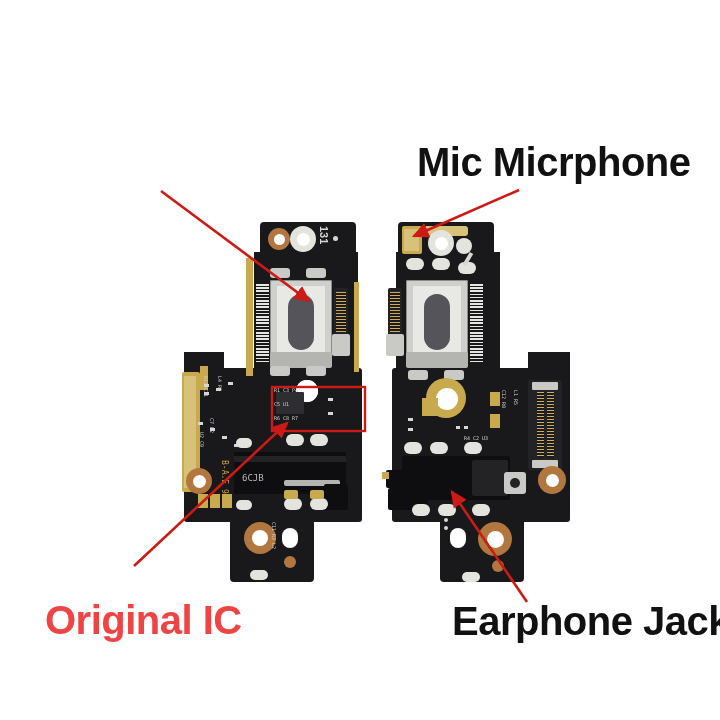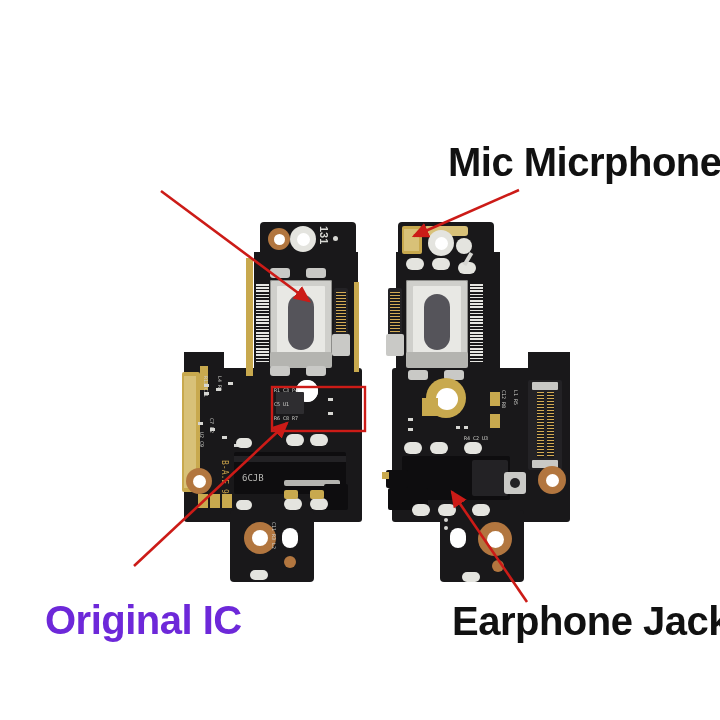--- a/index.html
+++ b/index.html
@@ -4,21 +4,21 @@
 <style>
   html,body{margin:0;padding:0;background:#ffffff;}
   body{width:720px;height:720px;overflow:hidden;
        font-family:"Liberation Sans","DejaVu Sans",sans-serif;}
   #stage{position:relative;width:720px;height:720px;background:#ffffff;}
 
   
   .label{position:absolute;font-weight:bold;color:#111111;
          letter-spacing:-0.5px;white-space:nowrap;line-height:1;}
   #lbl-charging{left:33px;top:137px;font-size:40px;}
-  #lbl-mic{left:448px;top:142px;font-size:40px;text-align:right;}
+  #lbl-mic{left:417px;top:142px;font-size:40px;text-align:right;}
   #lbl-ic{left:45px;top:600px;font-size:40px;}
   #lbl-jack{left:452px;top:601px;font-size:40px;}
 
   
   #overlay{position:absolute;left:0;top:0;width:720px;height:720px;}
 
   
   .board{position:absolute;}
   .pcb{position:absolute;background:#19181a;}
   .pcb.r3{border-radius:3px;}
@@ -248,16 +248,16 @@
     <line id="arrow-charging-port" x1="161" y1="191" x2="309" y2="301" stroke="#cc1b17" stroke-width="2.6" marker-end="url(#ah)"></line>
 
     <line id="arrow-mic" x1="519" y1="190" x2="414" y2="236" stroke="#cc1b17" stroke-width="2.6" marker-end="url(#ah)"></line>
 
     <line id="arrow-original-ic" x1="134" y1="566" x2="287" y2="423" stroke="#cc1b17" stroke-width="2.6" marker-end="url(#ah)"></line>
 
     <line id="arrow-earphone-jack" x1="527" y1="602" x2="452" y2="492" stroke="#cc1b17" stroke-width="2.6" marker-end="url(#ah)"></line>
   </svg>
 
   <div class="label" id="lbl-mic" style="font-size: 40px; color: rgb(17, 17, 17);">Mic Micrphone</div>
-  <div class="label" id="lbl-ic" style="font-size: 40px; color: #6d28d9;">Original IC</div>
+  <div class="label" id="lbl-ic" style="font-size: 40px; color: #ef4444;">Original IC</div>
   <div class="label" id="lbl-jack" style="font-size: 40px; color: rgb(17, 17, 17);">Earphone Jack</div>
 
 </div>
 
 </body></html>

